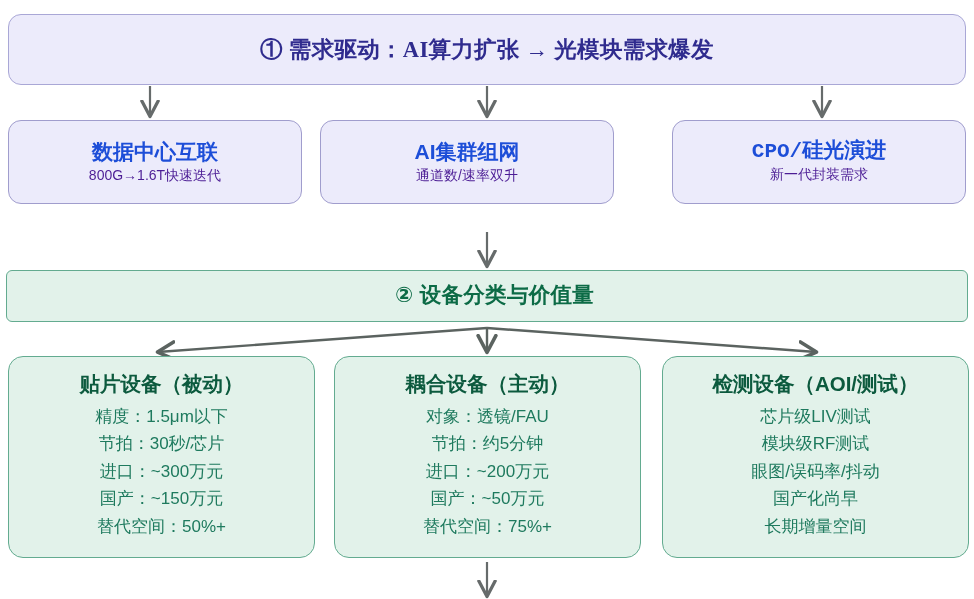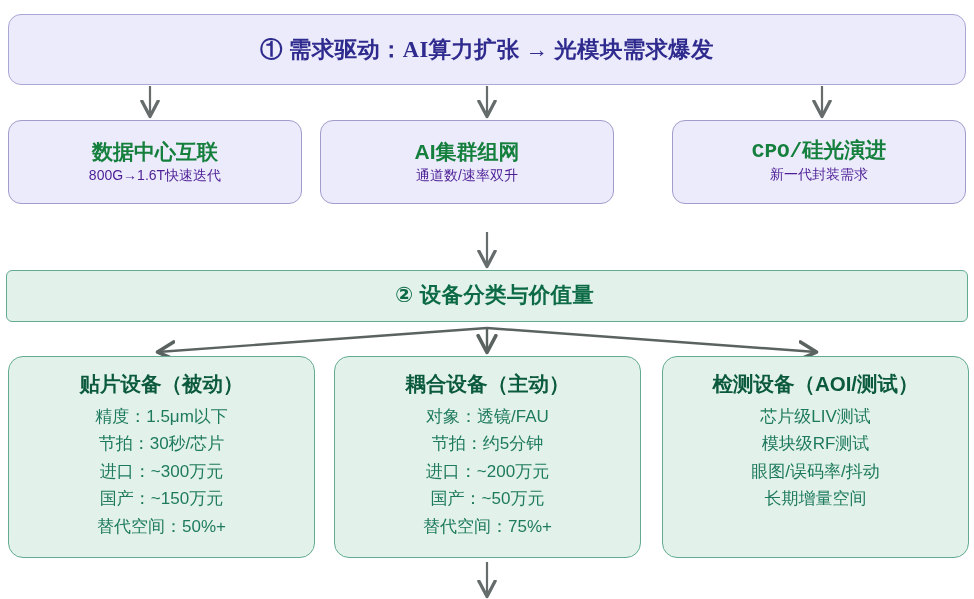--- a/index.html
+++ b/index.html
@@ -69,21 +69,21 @@
     height: 84px;
     background: #ecebfb;
     border: 1.4px solid #a09dcd;
     border-radius: 13px;
   }
   #card-dci   { left: 8px; }
   #card-ai    { left: 320px; }
   #card-cpo   { left: 672px; font-family: Liberation Mono, monospace; }
 
   .card-purple .card-head {
-    color: #15803d;
+    color: #1d4ed8;
     font-size: 21px;
     font-weight: bold;
     line-height: 1.25;
     margin-bottom: 2px;
     white-space: nowrap;
   }
   .card-purple .card-sub {
     color: #4c1d95;
     font-size: 14px;
     font-weight: normal;
@@ -219,16 +219,17 @@
     <div class="card-line">进口：~200万元</div>
     <div class="card-line">国产：~50万元</div>
     <div class="card-line">替代空间：75%+</div>
   </div>
 
   <div class="node card-green" id="card-aoi">
     <div class="card-head">检测设备（AOI/测试）</div>
     <div class="card-line">芯片级LIV测试</div>
     <div class="card-line">模块级RF测试</div>
     <div class="card-line">眼图/误码率/抖动</div>
+    <div class="card-line">国产化尚早</div>
     <div class="card-line">长期增量空间</div>
   </div>
 
 </div>
 
 </body></html>

